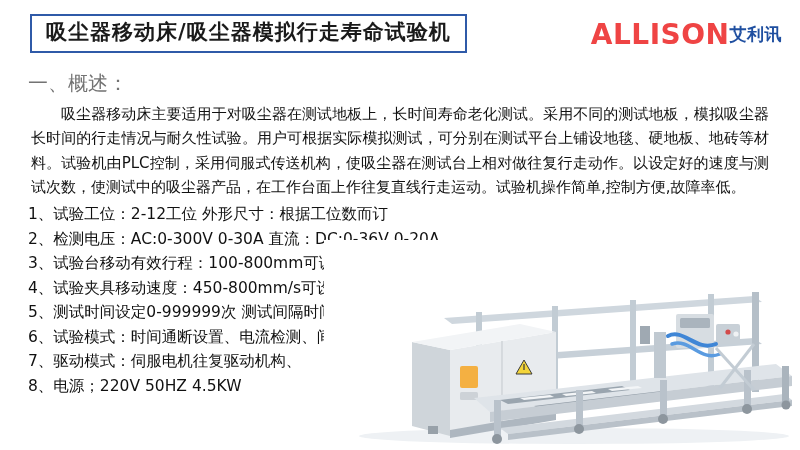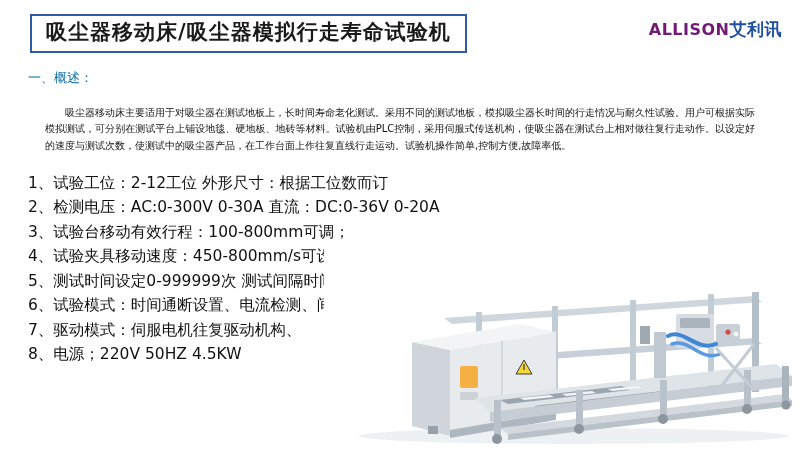--- a/index.html
+++ b/index.html
@@ -43,55 +43,55 @@
   }
   .logo {
     position: absolute;
     right: 18px;
     top: 18px;
     display: flex;
     align-items: center;
     white-space: nowrap;
   }
   .logo-en {
-    font-size: 16px;
+    font-size: 28px;
     font-weight: bold;
-    color: #701a75;
+    color: #ef4444;
     letter-spacing: 0.5px;
   }
   .logo-cn {
     font-size: 17px;
     font-weight: bold;
     color: #1f4fa0;
     letter-spacing: 0.5px;
   }
   .logo-mark {
     display: inline-block;
     width: 0;
   }
   
   .content {
     position: absolute;
     left: 28px;
     top: 68px;
     width: 744px;
   }
   .section-head {
-    font-size: 13px;
-    color: #0369a1;
+    font-size: 20px;
+    color: #737373;
     line-height: 1.55;
     margin: 0 0 1px 0;
   }
   .para {
-    font-size: 10px;
+    font-size: 15px;
     color: #111111;
     line-height: 1.62;
     text-align: justify;
     text-justify: inter-ideograph;
-    margin: 17px;
+    margin: 3px;
     text-indent: 2em;
   }
   .spec-list {
     margin: 0;
     padding: 0;
     list-style: none;
   }
   .spec-list li {
     font-size: 15.5px;
     color: #111111;

